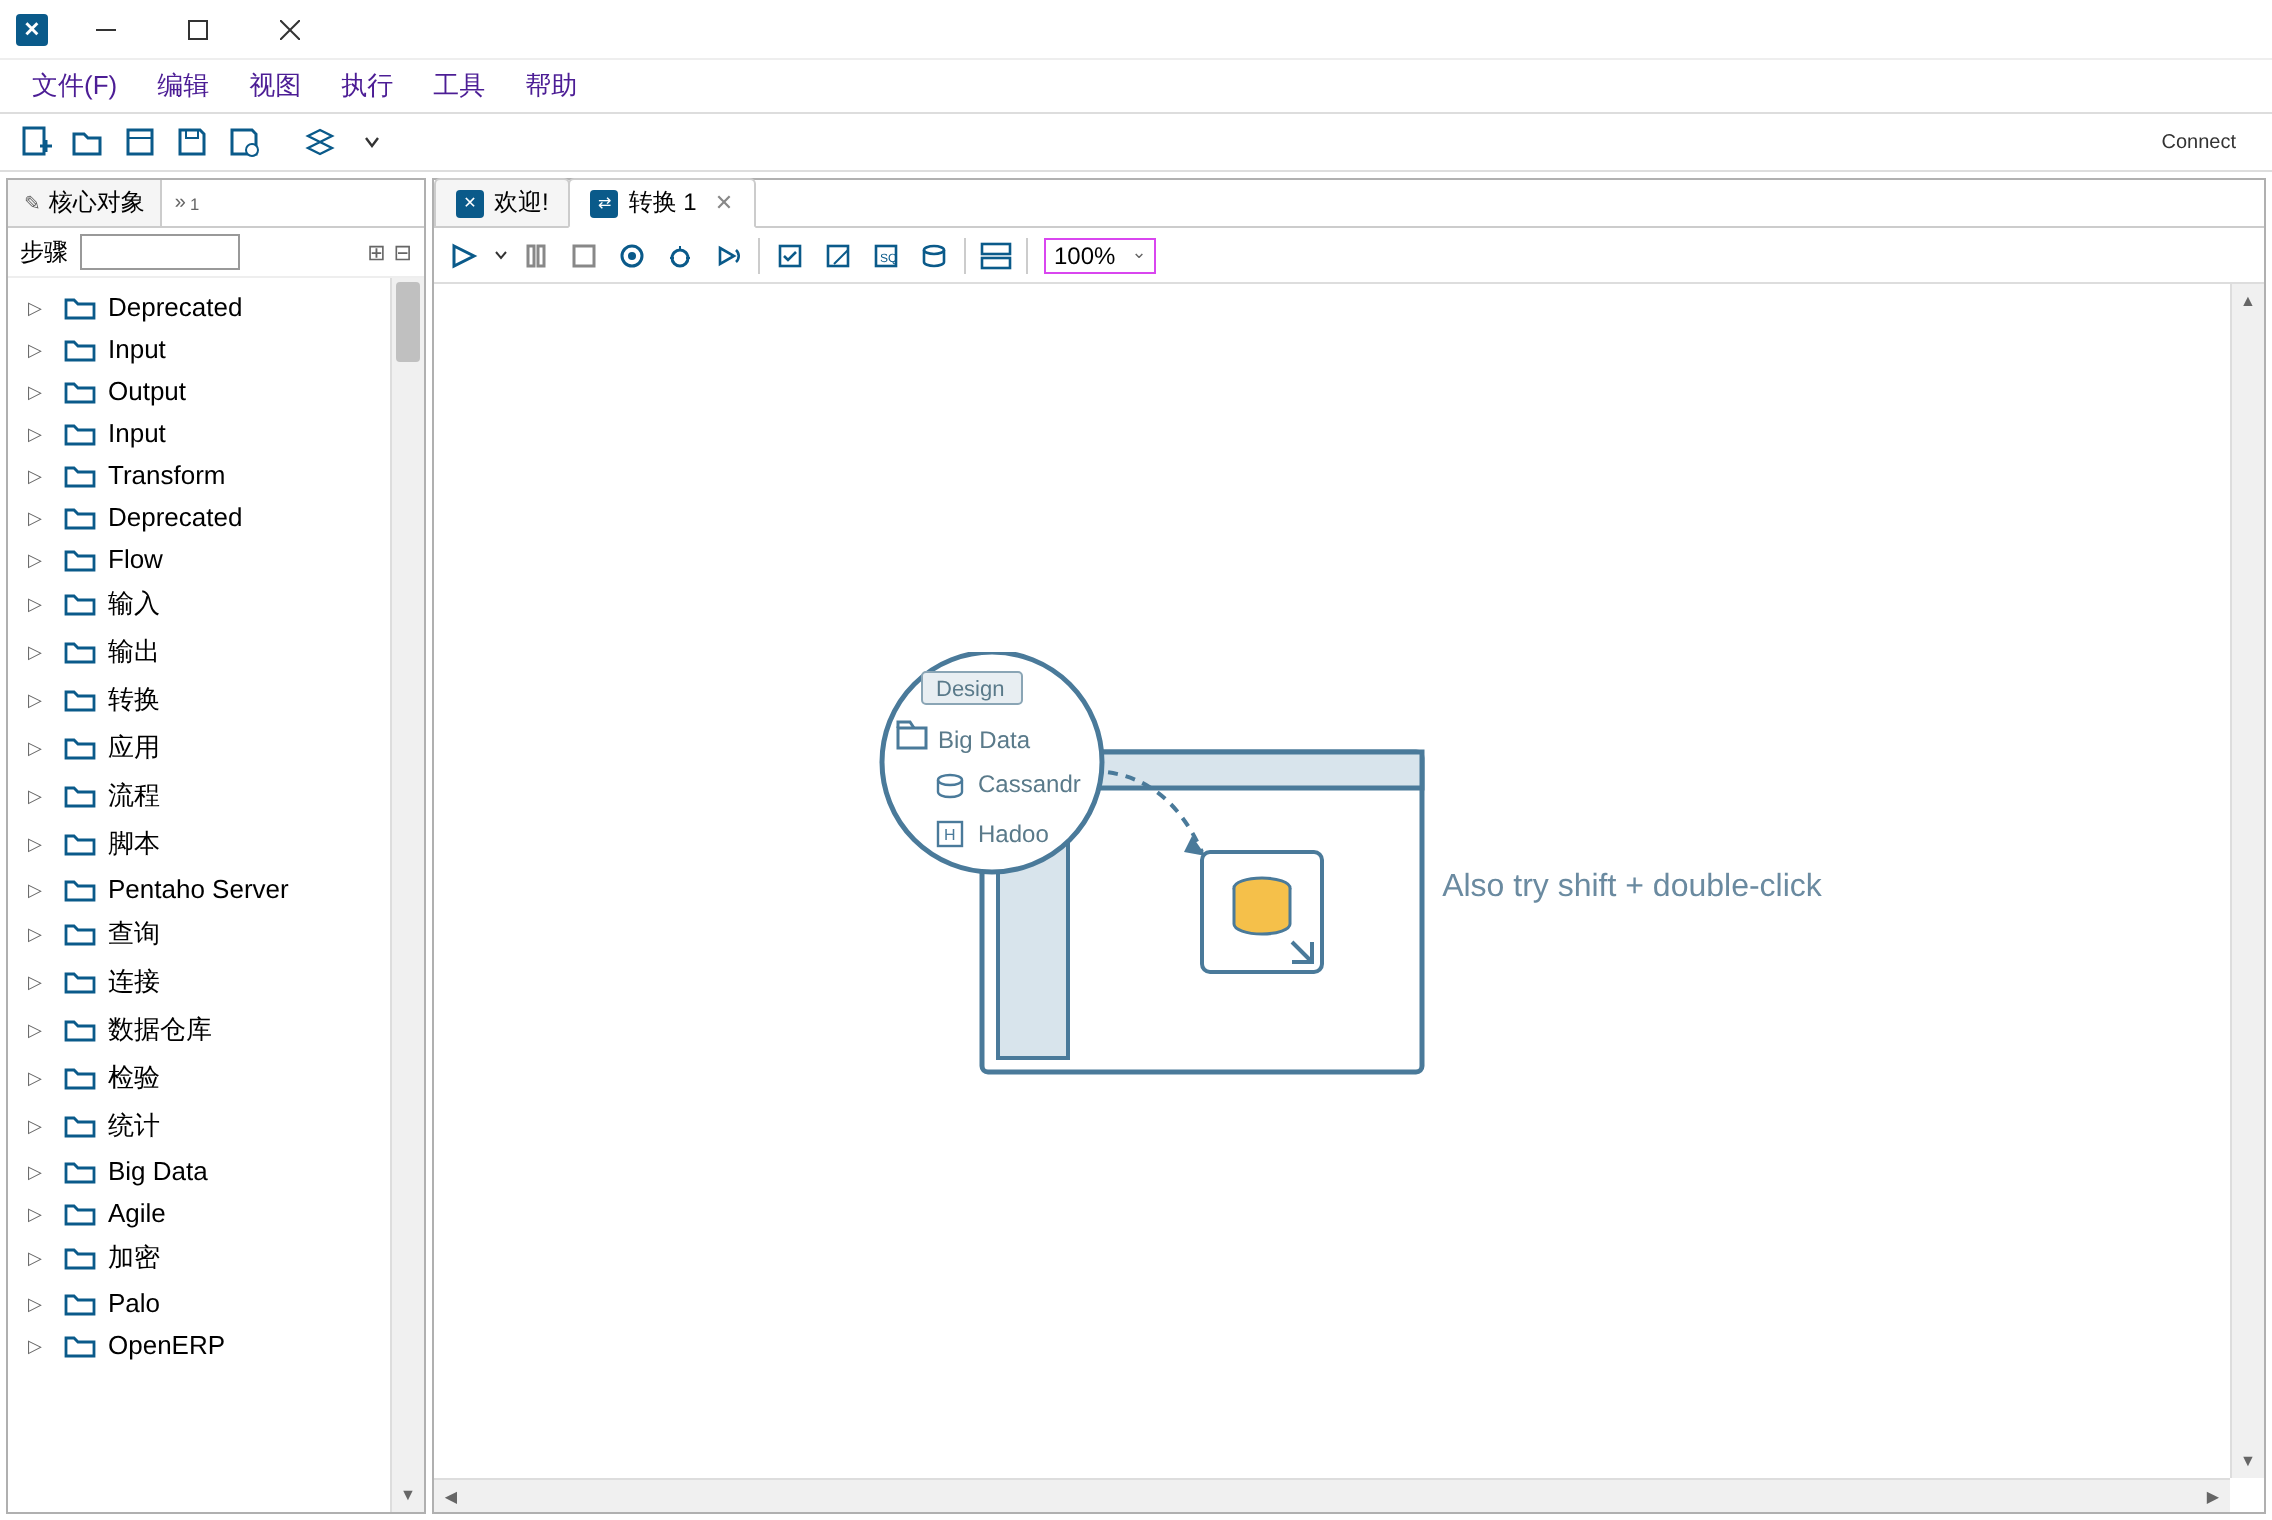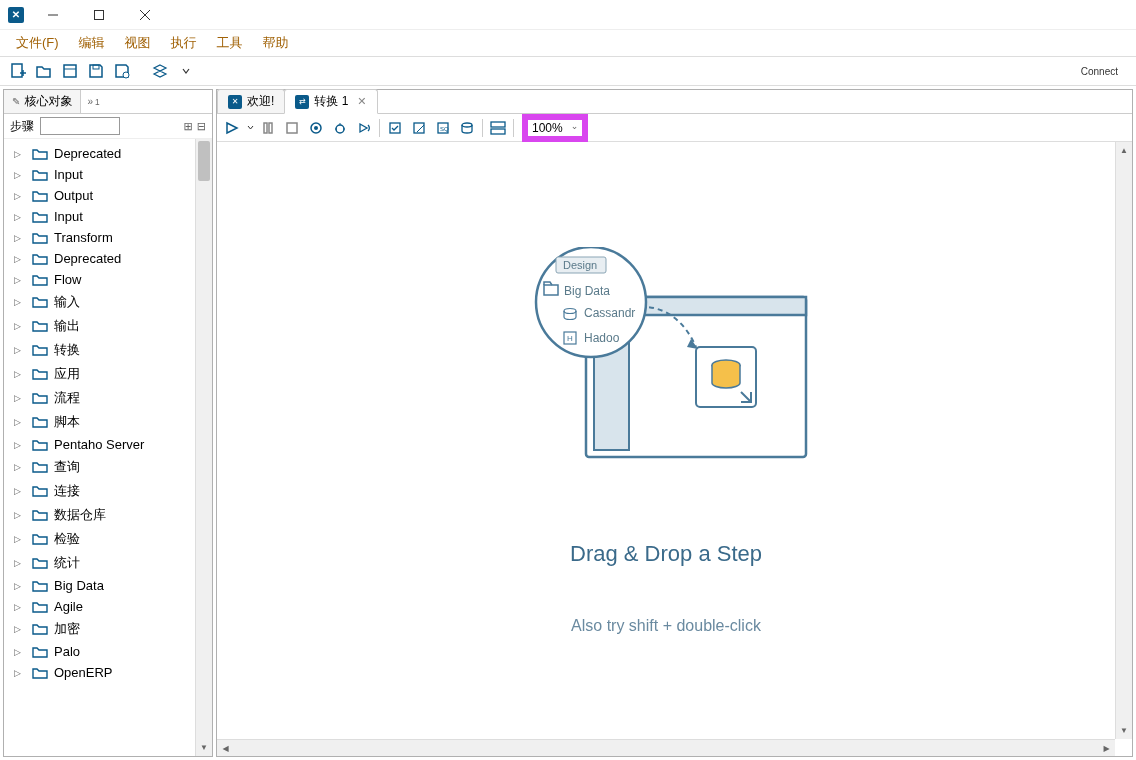--- a/index.html
+++ b/index.html
@@ -5,21 +5,21 @@
 * { margin: 0; padding: 0; box-sizing: border-box; font-family: "Microsoft YaHei", "Segoe UI", sans-serif; }
 body { width: 1136px; height: 760px; background: #fff; overflow: hidden; font-size: 13px; }
 
 .titlebar { height: 30px; display: flex; align-items: center; padding: 0 0 0 8px; background: #fff; border-bottom: 1px solid #eee; }
 .titlebar .app-icon { width: 16px; height: 16px; background: #0a5a8a; margin-right: 6px; display: flex; align-items: center; justify-content: center; color: #fff; font-size: 10px; font-weight: bold; border-radius: 2px; }
 .titlebar .title { color: #666; font-size: 12px; flex: 1; }
 .titlebar .win-controls { display: flex; }
 .titlebar .win-btn { width: 46px; height: 30px; display: flex; align-items: center; justify-content: center; color: #666; }
 
 .menubar { height: 26px; display: flex; align-items: center; padding: 0 8px; gap: 4px; }
-.menubar .menu-item { padding: 3px 8px; color: #a16207; cursor: pointer; }
+.menubar .menu-item { padding: 3px 8px; color: #4c1d95; cursor: pointer; }
 
 .toolbar-main { height: 30px; border-top: 1px solid #ddd; border-bottom: 1px solid #ddd; display: flex; align-items: center; padding: 0 6px; }
 .toolbar-main .tool-btn { width: 24px; height: 24px; display: flex; align-items: center; justify-content: center; margin-right: 2px; cursor: pointer; color: #0a5a8a; }
 .toolbar-main .spacer { flex: 1; }
 .toolbar-main .connect { color: #333; font-size: 10px; padding: 4px 12px; cursor: pointer; }
 
 .workspace { display: flex; height: calc(760px - 30px - 26px - 30px); }
 
 .sidebar { width: 210px; border: 1px solid #b0b0b0; margin: 3px; display: flex; flex-direction: column; background: #fff; }
 .sidebar-tabs { display: flex; align-items: center; height: 24px; border-bottom: 1px solid #ccc; }
@@ -42,25 +42,25 @@
 .main { flex: 1; margin: 3px 3px 3px 0; border: 1px solid #b0b0b0; display: flex; flex-direction: column; background: #fff; }
 .main-tabs { height: 24px; display: flex; align-items: flex-end; border-bottom: 1px solid #ccc; }
 .main-tab { display: flex; align-items: center; padding: 3px 10px; gap: 5px; background: #f5f5f5; border: 1px solid #ccc; border-bottom: none; border-top-left-radius: 3px; border-top-right-radius: 3px; margin-right: -1px; font-size: 12px; position: relative; }
 .main-tab.active { background: #fff; z-index: 1; border-bottom: 1px solid #fff; margin-bottom: -1px; }
 .main-tab .tab-icon { width: 14px; height: 14px; background: #0a5a8a; display: flex; align-items: center; justify-content: center; color: #fff; font-size: 8px; border-radius: 2px; }
 .main-tab .close-x { color: #888; font-size: 11px; margin-left: 4px; }
 
 .canvas-toolbar { height: 28px; border-bottom: 1px solid #ddd; display: flex; align-items: center; padding: 0 4px; gap: 2px; }
 .canvas-toolbar .ct-btn { width: 22px; height: 22px; display: flex; align-items: center; justify-content: center; cursor: pointer; color: #0a5a8a; }
 .canvas-toolbar .sep { width: 1px; height: 18px; background: #ccc; margin: 0 2px; }
-.canvas-toolbar .zoom { border: 6px solid #d946ef; padding: 1px 4px; font-size: 12px; display: flex; align-items: flex-start; gap: 8px; margin-left: 4px; }
+.canvas-toolbar .zoom { border: 1px solid #d946ef; padding: 1px 4px; font-size: 12px; display: flex; align-items: flex-start; gap: 8px; margin-left: 4px; }
 
 .canvas { flex: 1; position: relative; overflow: hidden; }
 .canvas-content { position: absolute; inset: 0 17px 17px 0; display: flex; flex-direction: column; align-items: center; justify-content: center; }
-.placeholder { display: flex; flex-direction: column; align-items: center; gap: 44px; }
+.placeholder { display: flex; flex-direction: row; align-items: center; }
 .placeholder-title { color: #3a6a8a; font-size: 22px; margin-top: 20px; }
 .placeholder-sub { color: #6a8aa0; font-size: 16px; margin-top: 6px; text-align: right; }
 
 .canvas .scrollbar-v { top: 0; bottom: 17px; }
 .canvas .scrollbar-h { position: absolute; left: 0; right: 17px; bottom: 0; height: 17px; background: #f0f0f0; border-top: 1px solid #ddd; }
 .canvas .scrollbar-h .arrow { position: absolute; top: 0; bottom: 0; width: 17px; display: flex; align-items: center; justify-content: center; color: #666; font-size: 8px; }
 .canvas .scrollbar-h .arrow.left { left: 0; }
 .canvas .scrollbar-h .arrow.right { right: 0; }
 
 svg { display: block; }
@@ -513,21 +513,20 @@
             <text x="48" y="48" font-size="12" fill="#5a7a8a">Big Data</text>
 
             <ellipse cx="54" cy="64" rx="6" ry="2.5" fill="none" stroke="#4a7a9a" stroke-width="1.2"></ellipse>
             <path d="M48 64 v6 a6 2.5 0 0 0 12 0 v-6" fill="none" stroke="#4a7a9a" stroke-width="1.2"></path>
             <text x="68" y="70" font-size="12" fill="#5a7a8a">Cassandr</text>
 
             <rect x="48" y="85" width="12" height="12" fill="none" stroke="#4a7a9a" stroke-width="1.2"></rect>
             <text x="51" y="94" font-size="8" fill="#4a7a9a">H</text>
             <text x="68" y="95" font-size="12" fill="#5a7a8a">Hadoo</text>
           </svg>
-          <div class="placeholder-title">Drag &amp; Drop a Step</div>
           <div class="placeholder-sub">Also try shift + double-click</div>
         </div>
       </div>
       <div class="scrollbar-v">
         <div class="arrow up">▲</div>
         <div class="arrow down">▼</div>
       </div>
       <div class="scrollbar-h">
         <div class="arrow left">◀</div>
         <div class="arrow right">▶</div>

